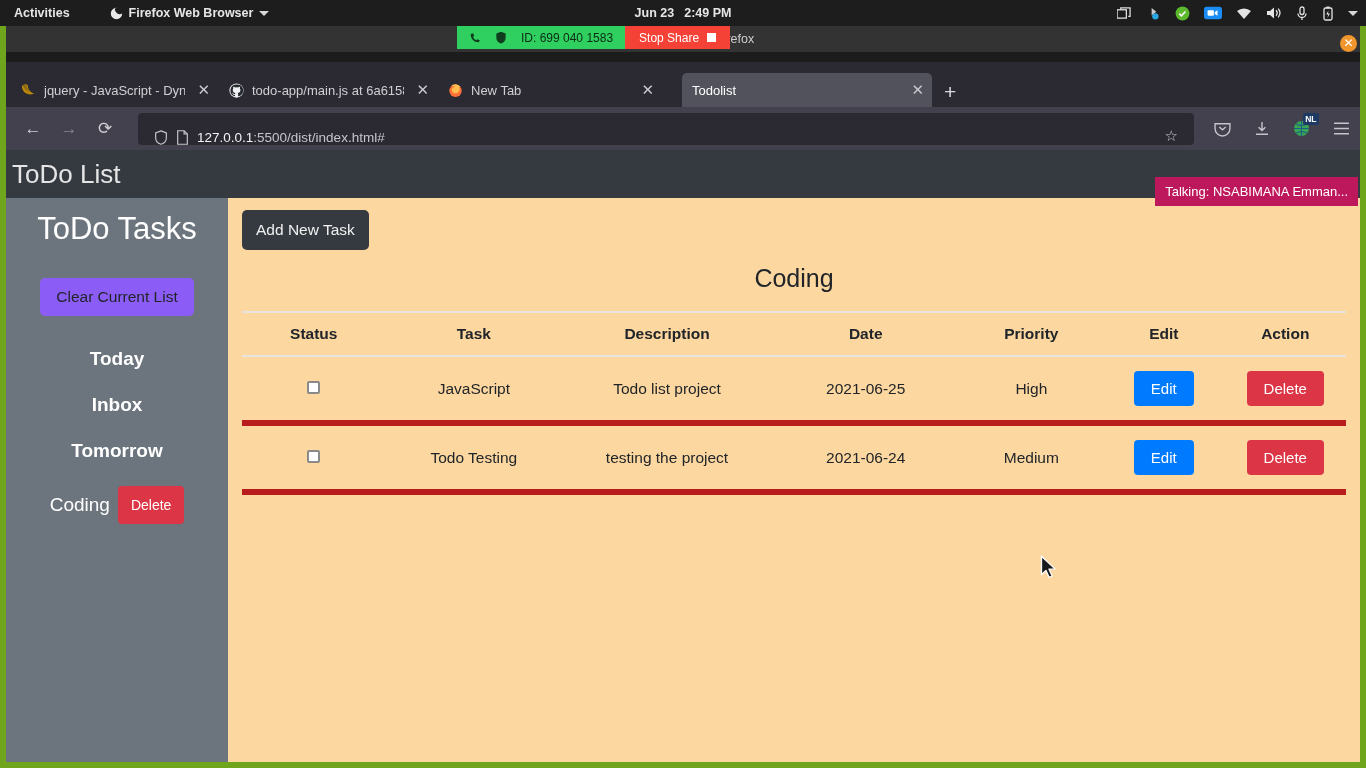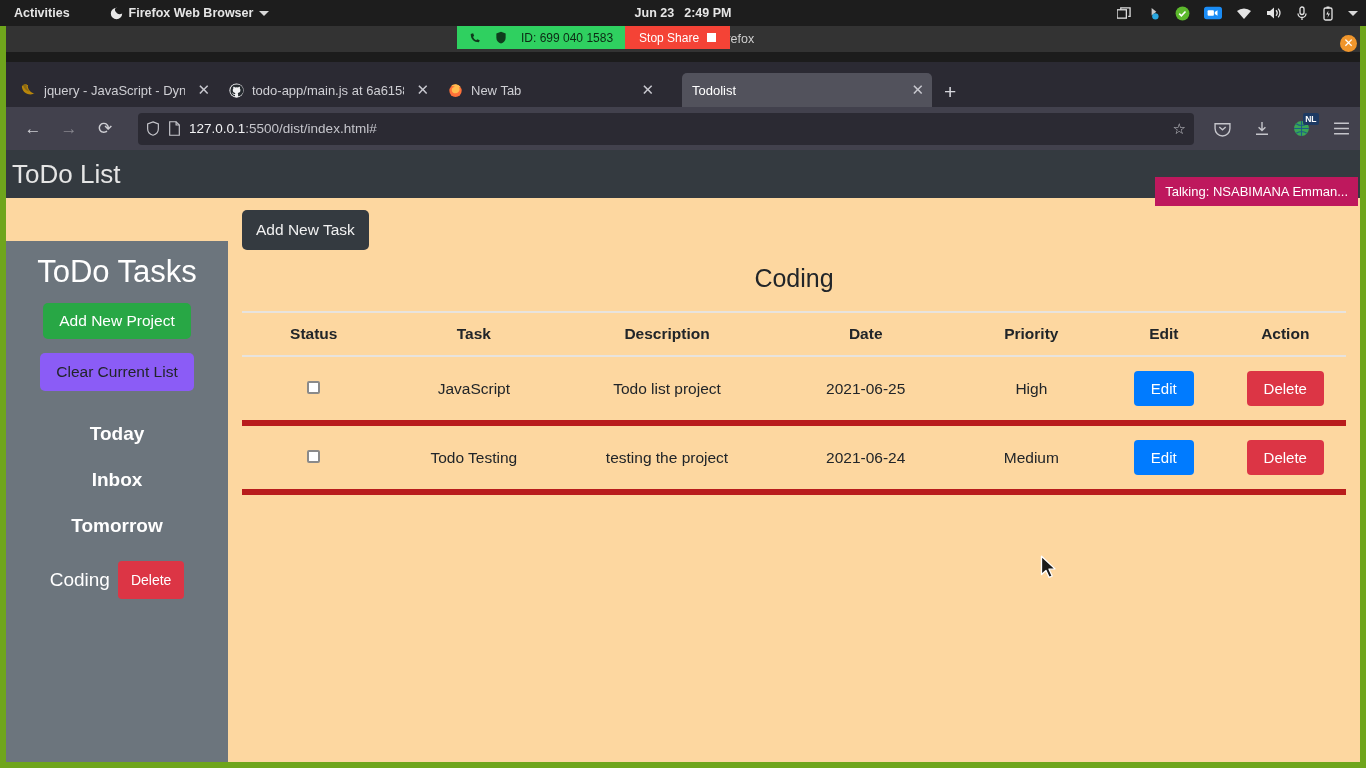--- a/index.html
+++ b/index.html
@@ -103,21 +103,21 @@
     height: 43px; background: #42414d;
     display: flex; align-items: center; padding: 0 10px; gap: 2px;
   }
   .nav-btn {
     width: 34px; height: 32px; display: flex; align-items: center; justify-content: center;
     color: #cfcfd4; font-size: 17px; border-radius: 4px;
   }
   .nav-btn.dim { color: #88878f; }
   #urlbar {
     flex: 1; height: 32px; margin: 0 8px 0 14px; background: #2b2a33;
-    border-radius: 4px; display: flex; align-items: center; padding: 0 8px; gap: 8px;
+    border-radius: 4px; display: flex; align-items: flex-end; padding: 0 16px; gap: 8px;
   }
   #urlbar .url-text { color: #c5c5cb; font-size: 13.5px; }
   #urlbar .url-text .host { color: #f2f2f4; }
   #urlbar .star { margin-left: auto; color: #c5c5cb; font-size: 15px; }
   #navbar .right-tools { display: flex; align-items: center; gap: 23px; padding-left: 10px; color: #cfcfd4; }
   .nl-badge {
     position: absolute; top: -7px; right: -9px; background: #1d3a63; color: #fff;
     font-size: 8.5px; padding: 1px 2.5px; border-radius: 2px; font-weight: bold;
   }
 
@@ -130,21 +130,21 @@
   #page-header {
     height: 48px; background: #343a40; color: #e5e5e5;
     display: flex; align-items: center; padding-left: 6px;
   }
   #page-header .brand { font-size: 26px; font-weight: normal; }
 
   #page-body { display: flex; height: 564px; }
 
   #sidebar {
     width: 222px; flex: 0 0 222px; background: #6c757d;
-    padding: 14px 0 0 0; color: #ffffff; text-align: center; margin-top: 43px;
+    padding: 14px 0 0 0; color: #ffffff; text-align: center;
   }
   #sidebar h2 { font-size: 31px; font-weight: normal; line-height: 1.1; margin-bottom: 14px; }
   .side-btn {
     display: inline-block; border: none; border-radius: 5px;
     font-size: 15.5px; cursor: pointer;
   }
   #add-project-btn { background: #28a745; color: #fff; padding: 9px 16px; margin-bottom: 14px; }
   #clear-list-btn { background: #8b5cf6; color: #212529; padding: 10px 16px; margin-bottom: 20px; }
   .side-link {
     font-size: 19px; font-weight: bold; padding: 12px 0; color: #ffffff;
@@ -403,21 +403,21 @@
 
   <div id="page-header">
     <span class="brand">ToDo List</span>
   </div>
 
   <div id="page-body">
 
     <div id="sidebar">
       <h2>ToDo Tasks</h2>
 
-      <button class="side-btn" id="add-project-btn">Add New Project</button><br>
+      <br>
 
       <button class="side-btn" id="clear-list-btn">Clear Current List</button>
 
       <div class="side-link">Today</div>
       <div class="side-link">Inbox</div>
       <div class="side-link">Tomorrow</div>
 
       <div class="proj-row">
         <span class="proj-name">Coding</span>
         <button class="proj-del">Delete</button>

